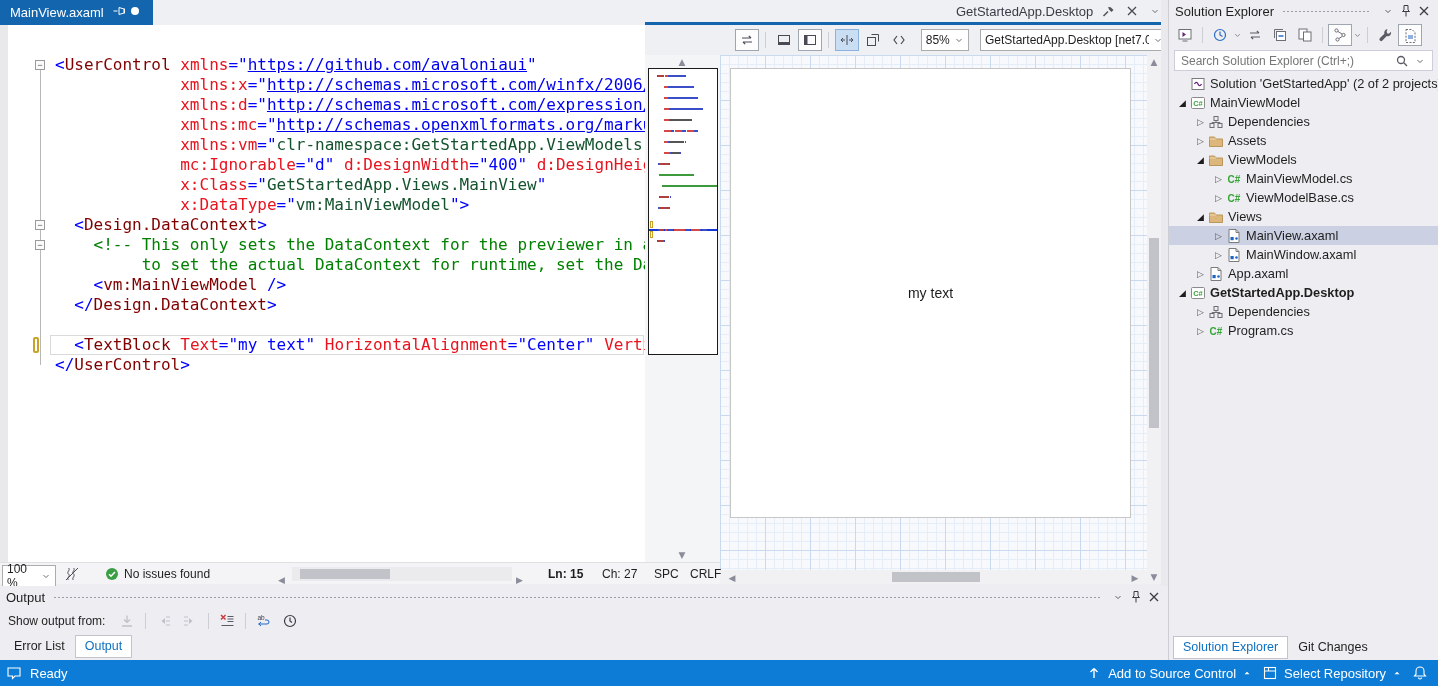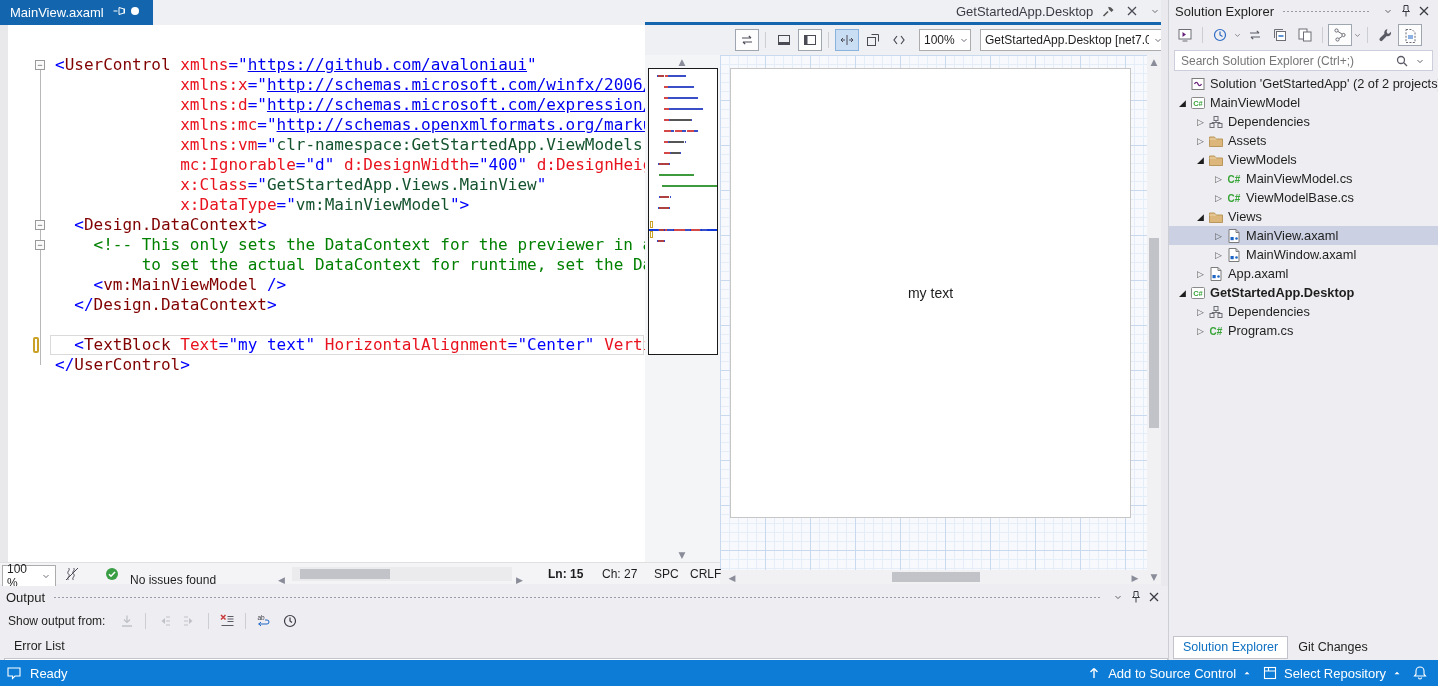--- a/index.html
+++ b/index.html
@@ -73,21 +73,21 @@
   .tree-row .lbl{overflow:hidden;text-overflow:clip;}
   .tree-row .lbl.bold{font-weight:bold;}
   #se-tabs{position:absolute;left:4px;top:636px;display:flex;font-size:12.5px;}
   .btab{padding:3px 9px 4px;border:1px solid transparent;color:#1E1E1E;}
   .btab.active{background:#fff;border-color:#C3C3CC;color:#0E70C0;}
   
   #output-panel{left:0;top:586px;width:1168px;height:74px;background:#EEEEF2;}
   #out-toolbar{display:flex;align-items:center;height:26px;padding-left:8px;gap:2px;}
   #out-combo{width:300px;margin-left:8px;}
   .btn.disabled{color:#C0C0C8;}
-  #out-tabs{display:flex;margin:1px 0 13px 4px;font-size:12.5px;flex-direction:column;}
+  #out-tabs{display:flex;margin:1px 0 13px 4px;font-size:12.5px;}
   
   #statusbar{left:0;top:660px;width:1438px;height:26px;background:#0C7CD6;color:#fff;display:flex;align-items:center;font-size:13px;}
   #sb-left{display:flex;align-items:center;gap:8px;padding-left:6px;}
   #sb-right{margin-left:auto;display:flex;align-items:center;gap:10px;padding-right:10px;}
   .sb-item{display:flex;align-items:center;gap:6px;}
   .sb-item .icon{color:#fff;}
 </style>
 </head>
 <body>
 
@@ -276,21 +276,21 @@
         <div class="btn">
           <span class="icon">
             <svg width="16" height="16" viewBox="0 0 16 16" fill="none">
               <path d="M6 4L3 8l3 4M10 4l3 4-3 4" stroke="currentColor" stroke-width="1.2"></path>
             </svg>
           </span>
         </div>
       </span>
     <span style="width:8px;"></span>
     <div class="combo" style="width:52px;">
-      <span>100%</span>
+      <span>85%</span>
         <span class="icon">
           <svg width="10" height="10" viewBox="0 0 16 16" fill="none">
             <path d="M4 6.5l4 4 4-4" stroke="currentColor" stroke-width="1.3"></path>
           </svg>
         </span>
     </div>
     <span style="width:10px;"></span>
     <div class="combo" style="width:188px;">
       <span style="overflow:hidden;white-space:nowrap;">GetStartedApp.Desktop [net7.0]</span>
         <span class="icon">
@@ -331,21 +331,21 @@
           <path d="M4.5 2c2.5 2-2.5 4 0 6s-2.5 4 0 6M9.5 2c2.5 2-2.5 4 0 6s-2.5 4 0 6" stroke="#4A4A55"></path>
           <path d="M2 14L14 2" stroke="#4A4A55"></path>
         </svg>
       </span>
     <span class="abs icon" style="left:104px;" id="ed-check">
         <svg width="16" height="16" viewBox="0 0 16 16" fill="none">
           <circle cx="8" cy="8" r="6" fill="#3A9E45"></circle>
           <path d="M5 8.2l2 2 4-4.2" stroke="#fff" stroke-width="1.6"></path>
         </svg>
       </span>
-    <span class="abs" style="left:130px;margin-top:6px;">No issues found</span>
+    <span class="abs" style="left:124px;">No issues found</span>
     <span class="abs sarrow" style="left:278px;top:6px;">◀</span>
     <div class="abs" id="ed-hscroll">
         <div id="ed-hthumb"></div>
       </div>
     <span class="abs sarrow" style="left:516px;top:6px;">▶</span>
     <span class="abs" style="left:548px;font-weight:bold;">Ln: 15</span>
     <span class="abs" style="left:602px;">Ch: 27</span>
     <span class="abs" style="left:654px;">SPC</span>
     <span class="abs" style="left:690px;">CRLF</span>
   </div>

